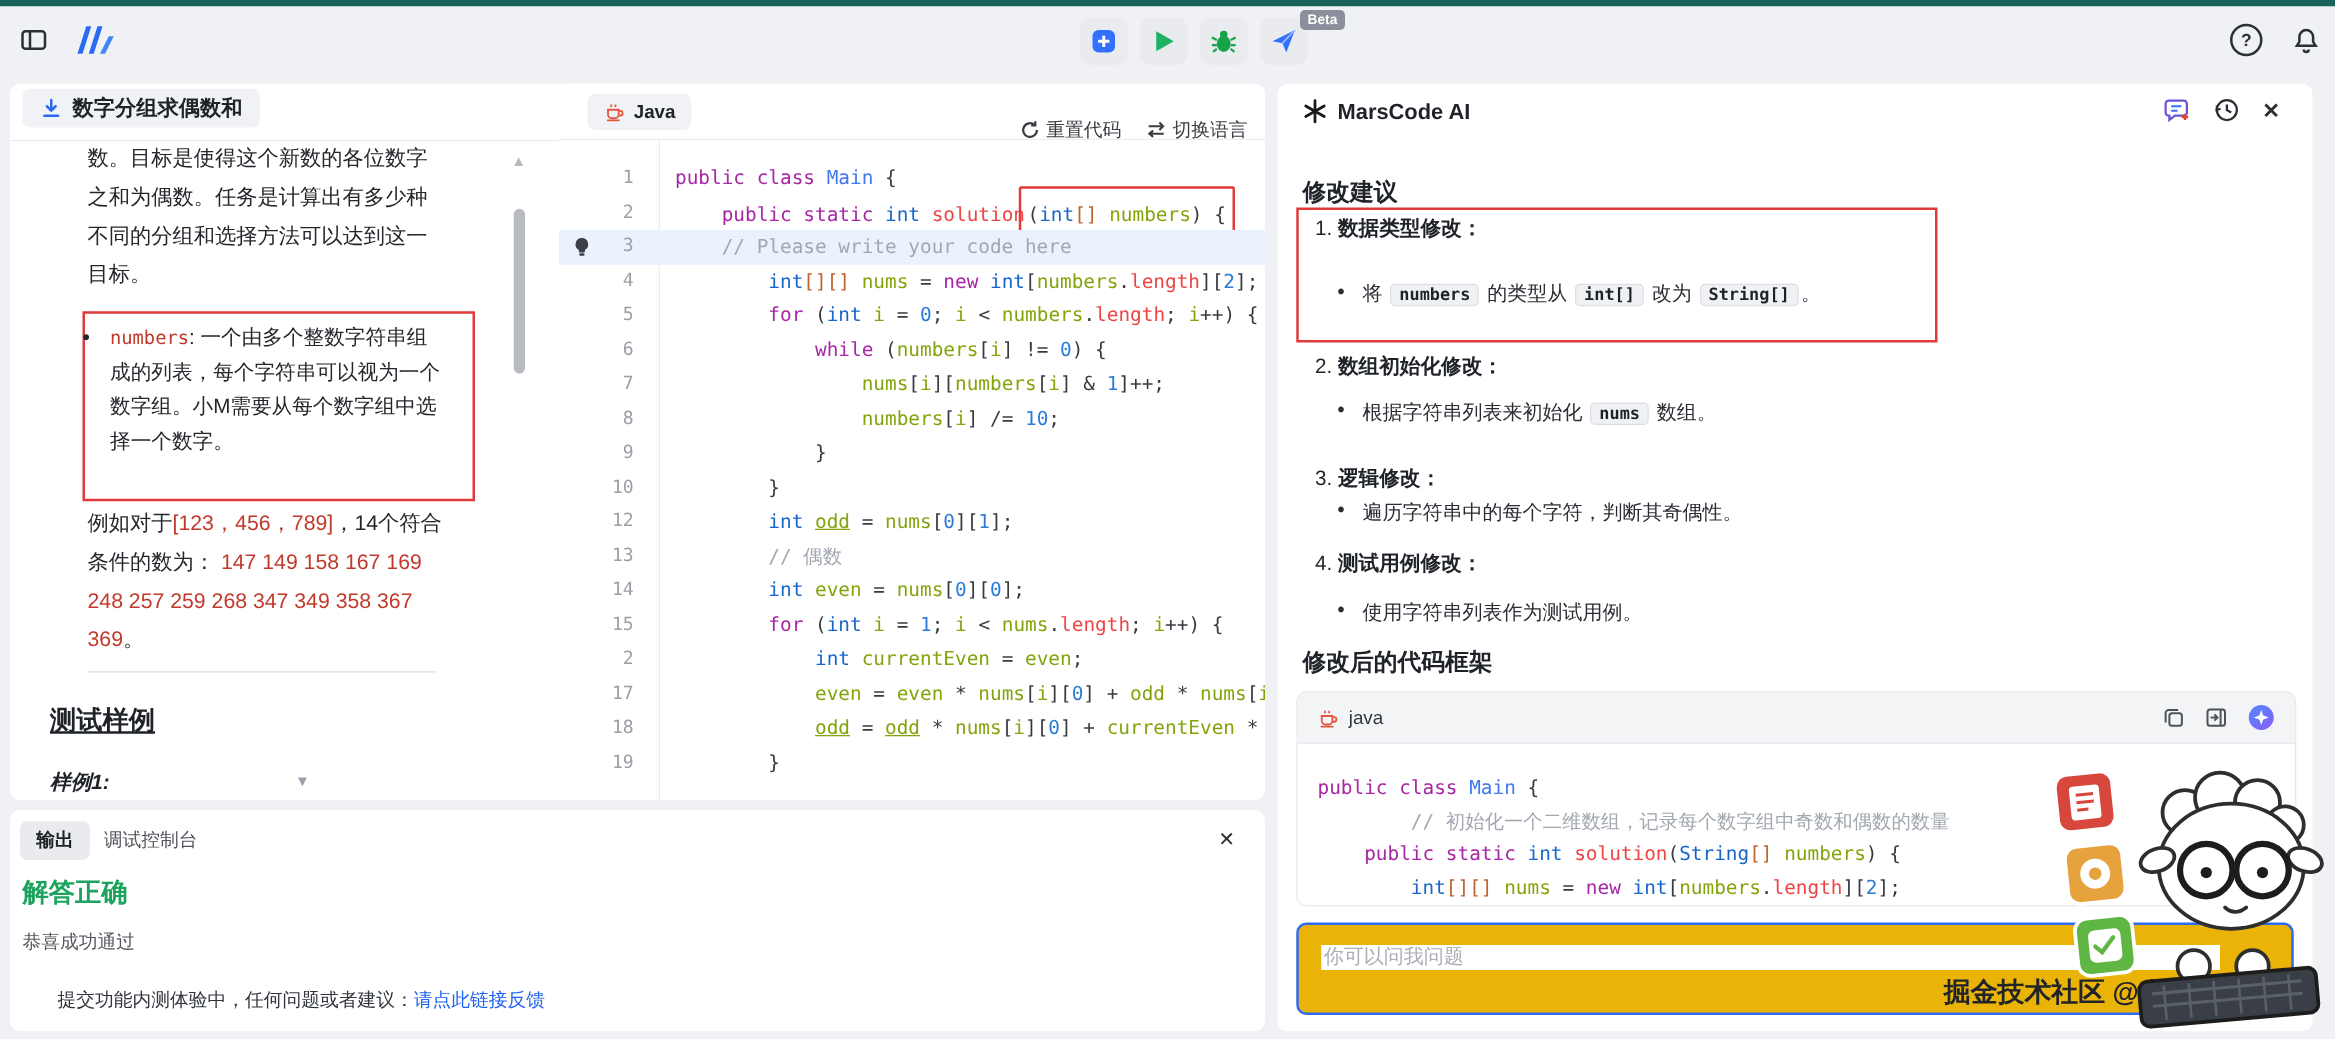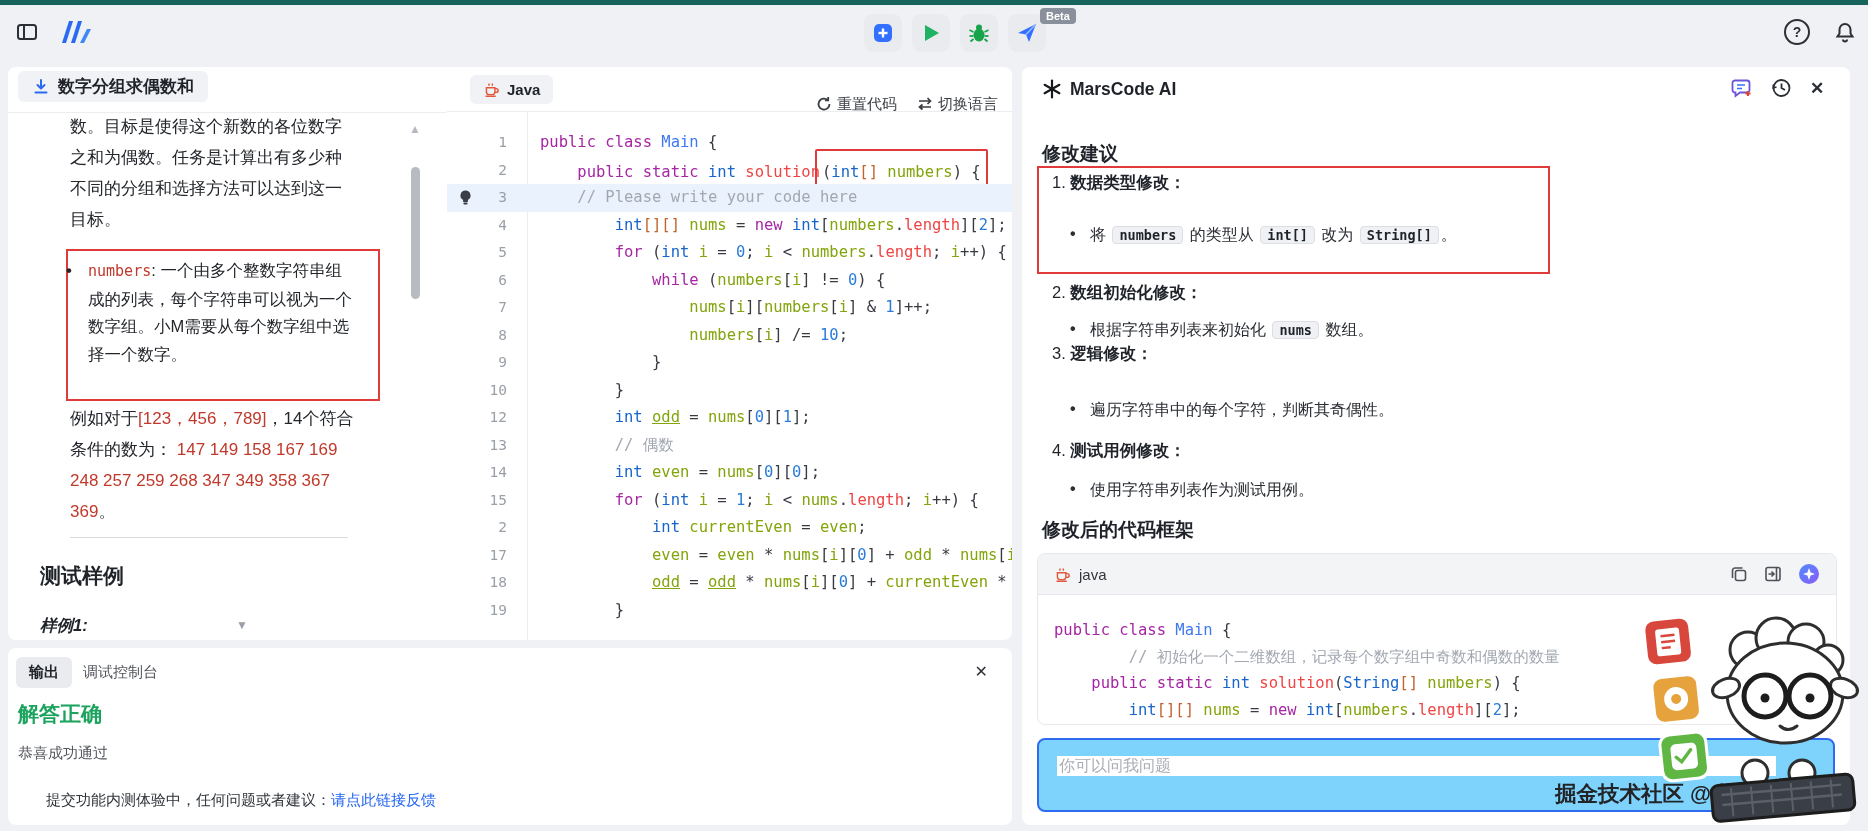--- a/index.html
+++ b/index.html
@@ -19,21 +19,21 @@
   #problem-pill{position:absolute;left:10px;top:4px;height:31px;background:#f1f2f5;border-radius:6px;display:flex;align-items:center;gap:8px;padding:0 14px;font-size:17px;font-weight:bold;}
   .prose{font-size:17px;line-height:31px;color:#23262b;}
   #p1{left:62px;top:44px;width:288px;}
   #red-box-1{left:58px;top:182px;width:310px;height:148px;border:2.5px solid #e03a3a;}
   #bullet1{left:80px;top:190px;width:270px;font-size:16.5px;line-height:27.6px;}
   #bullet1 .dot{position:absolute;left:-22px;font-weight:bold;}
   .mono-red{font-family:"DejaVu Sans Mono",monospace;color:#c0392b;font-size:15px;}
   .red-num{color:#c0392b;}
   #p2{left:62px;top:336px;width:292px;}
   #divider-left{left:62px;top:470px;width:278px;height:1px;background:#d9dbdf;}
-  #section-title{left:32px;top:495px;font-size:21px;font-weight:bold;}
+  #section-title{left:32px;top:495px;font-size:21px;font-weight:bold;text-decoration:underline;}
   #sample-label{left:32px;top:548px;font-size:16.5px;font-weight:bold;font-style:italic;}
   #scroll-hint-down{left:228px;top:551px;color:#9aa0a8;font-size:12px;}
   #left-scrollbar-arrow{left:401px;top:55px;color:#b6bac0;font-size:12px;}
   #left-scrollbar-thumb{left:403px;top:100px;width:9px;height:132px;background:#b8bcc2;border-radius:5px;}
   
   #editor-panel{left:447px;top:67px;width:565px;height:573px;overflow:hidden;}
   #editor-header{position:absolute;left:0;top:0;right:0;height:44px;border-bottom:1px solid #ecedf0;display:flex;align-items:center;}
   #java-tab{position:absolute;left:23px;top:8px;height:29px;background:#f1f2f5;border-radius:6px;display:flex;align-items:center;gap:7px;padding:0 13px;font-size:15px;font-weight:600;}
   #editor-actions{position:absolute;right:14px;top:15px;height:44px;display:flex;align-items:center;gap:20px;font-size:15px;color:#3a3d43;}
   .action{display:flex;align-items:center;gap:5px;cursor:pointer;}
@@ -68,21 +68,21 @@
   #red-box-2{position:absolute;left:15px;top:99px;width:509px;height:104px;border:2.5px solid #e03a3a;}
   .ai-item-label{position:absolute;left:30px;font-size:16.5px;}
   .ai-item-label b{font-weight:bold;}
   .ai-bullet{position:absolute;left:68px;font-size:16px;color:#2a2d33;}
   .ai-bullet .dot{position:absolute;left:-20px;font-weight:bold;}
   #ai-codeblock{position:absolute;left:15px;top:486px;width:798px;height:170px;border:1px solid #e6e8eb;border-radius:8px;background:#fff;overflow:hidden;}
   #ai-codeblock-header{height:40px;background:#f3f4f6;border-bottom:1px solid #e6e8eb;display:flex;align-items:center;padding:0 16px;gap:8px;font-size:15px;color:#33363c;}
   #ai-cb-actions{margin-left:auto;display:flex;align-items:center;gap:16px;}
   #ai-code{font-family:"DejaVu Sans Mono",monospace;font-size:15.5px;padding:22px 16px 0 16px;}
   #ai-code .code-line{height:26.5px;line-height:26.5px;padding-left:0;}
-  #ask-input{position:absolute;left:15px;top:671px;width:798px;height:74px;border:2px solid #2f6bf0;border-radius:8px;background:#7dd3fc;box-sizing:border-box;}
+  #ask-input{position:absolute;left:15px;top:671px;width:798px;height:74px;border:2px solid #2f6bf0;border-radius:8px;background:#eab308;box-sizing:border-box;}
   #ask-input input{border:none;outline:none;width:90%;margin:16px 0 0 18px;font-size:16px;font-family:"Liberation Sans",sans-serif;color:#1f2329;}
   #ask-input input::placeholder{color:#a9adb5;}
   #watermark{position:absolute;left:533px;top:712px;font-size:21.5px;font-weight:bold;color:#222428;white-space:nowrap;z-index:5;}
   #mascot{position:absolute;left:1630px;top:588px;width:238px;height:243px;z-index:6;pointer-events:none;}
   svg{display:block;}
 </style>
 </head>
 <body>
 
 <div id="stage">
@@ -276,21 +276,21 @@
 
     <div class="ai-h2" style="top:74px;">修改建议</div>
     <div id="red-box-2"></div>
 
     <div class="ai-item-label" style="top:105px;"><span>1.</span> <b>数据类型修改：</b></div>
     <div class="ai-bullet" style="top:158px;"><span class="dot">•</span><span><span>将 </span><span class="chip">numbers</span><span> 的类型从 </span><span class="chip">int[]</span><span> 改为 </span><span class="chip">String[]</span><span>。</span></span></div>
 
     <div class="ai-item-label" style="top:215px;"><span>2.</span> <b>数组初始化修改：</b></div>
     <div class="ai-bullet" style="top:253px;"><span class="dot">•</span><span><span>根据字符串列表来初始化 </span><span class="chip">nums</span><span> 数组。</span></span></div>
 
-    <div class="ai-item-label" style="top:276px;"><span>3.</span> <b>逻辑修改：</b></div>
+    <div class="ai-item-label" style="top:305px;"><span>3.</span> <b>逻辑修改：</b></div>
     <div class="ai-bullet" style="top:333px;"><span class="dot">•</span><span><span>遍历字符串中的每个字符，判断其奇偶性。</span></span></div>
 
     <div class="ai-item-label" style="top:373px;"><span>4.</span> <b>测试用例修改：</b></div>
     <div class="ai-bullet" style="top:413px;"><span class="dot">•</span><span><span>使用字符串列表作为测试用例。</span></span></div>
 
     <div class="ai-h2" style="top:450px;">修改后的代码框架</div>
 
     <div id="ai-codeblock">
       <div id="ai-codeblock-header">
         <svg width="17" height="17" viewBox="0 0 20 20">

